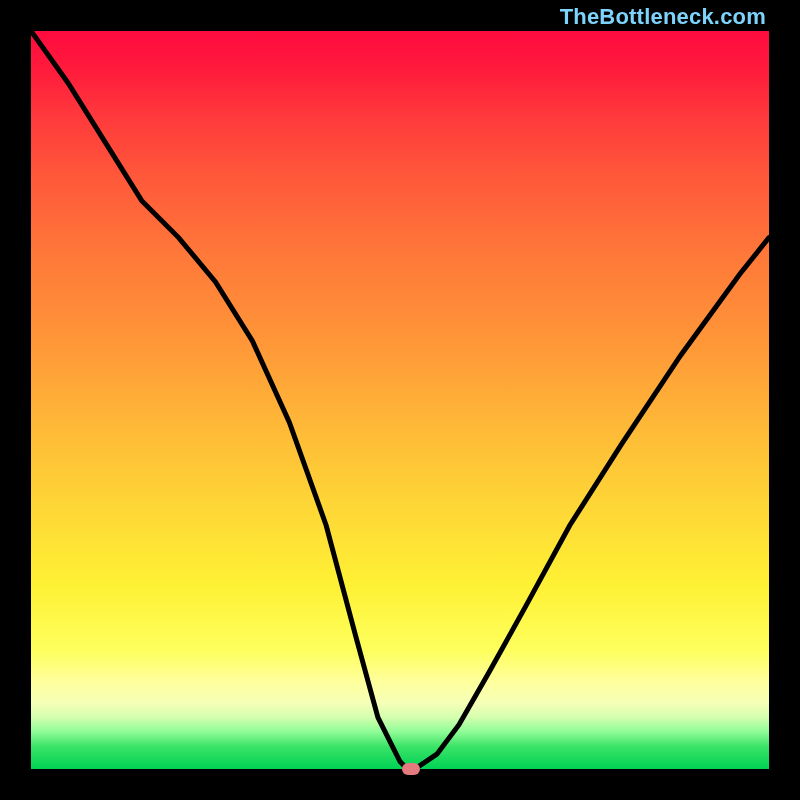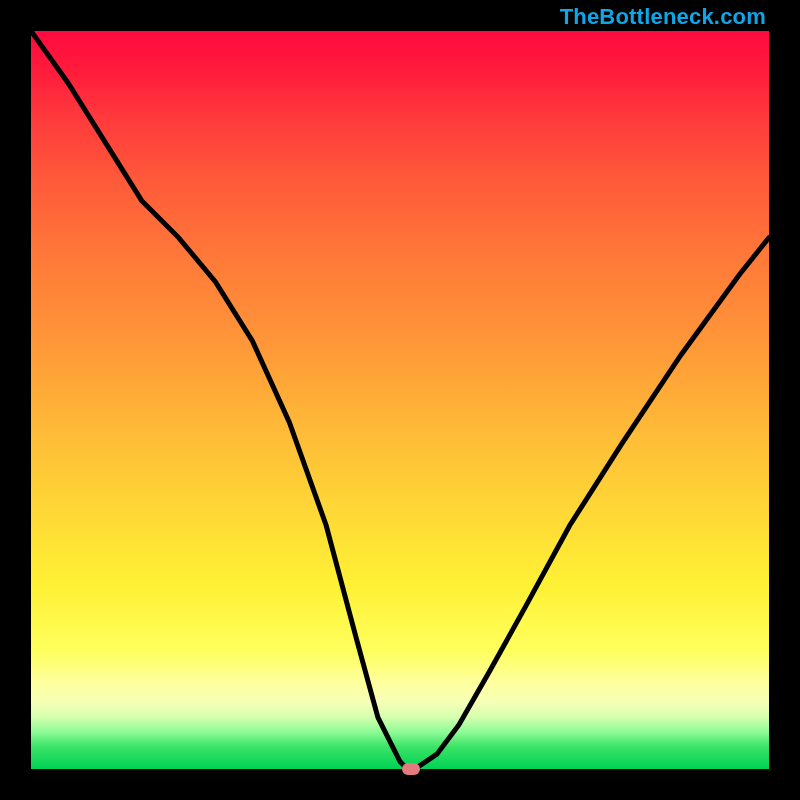--- a/index.html
+++ b/index.html
@@ -40,21 +40,21 @@
       #d4ffae 93%,
       #8dfb96 95%,
       #3ae366 97%,
       #00d255 100%
     );
   }
   .attribution {
     position: absolute;
     top: 4px;
     right: 34px;
-    color: #0ea5e9;
+    color: #7dd3fc;
     font-size: 22px;
     font-weight: 600;
     letter-spacing: 0.2px;
   }
   svg.curve {
     position: absolute;
     left: 31px;
     top: 31px;
     width: 738px;
     height: 738px;

